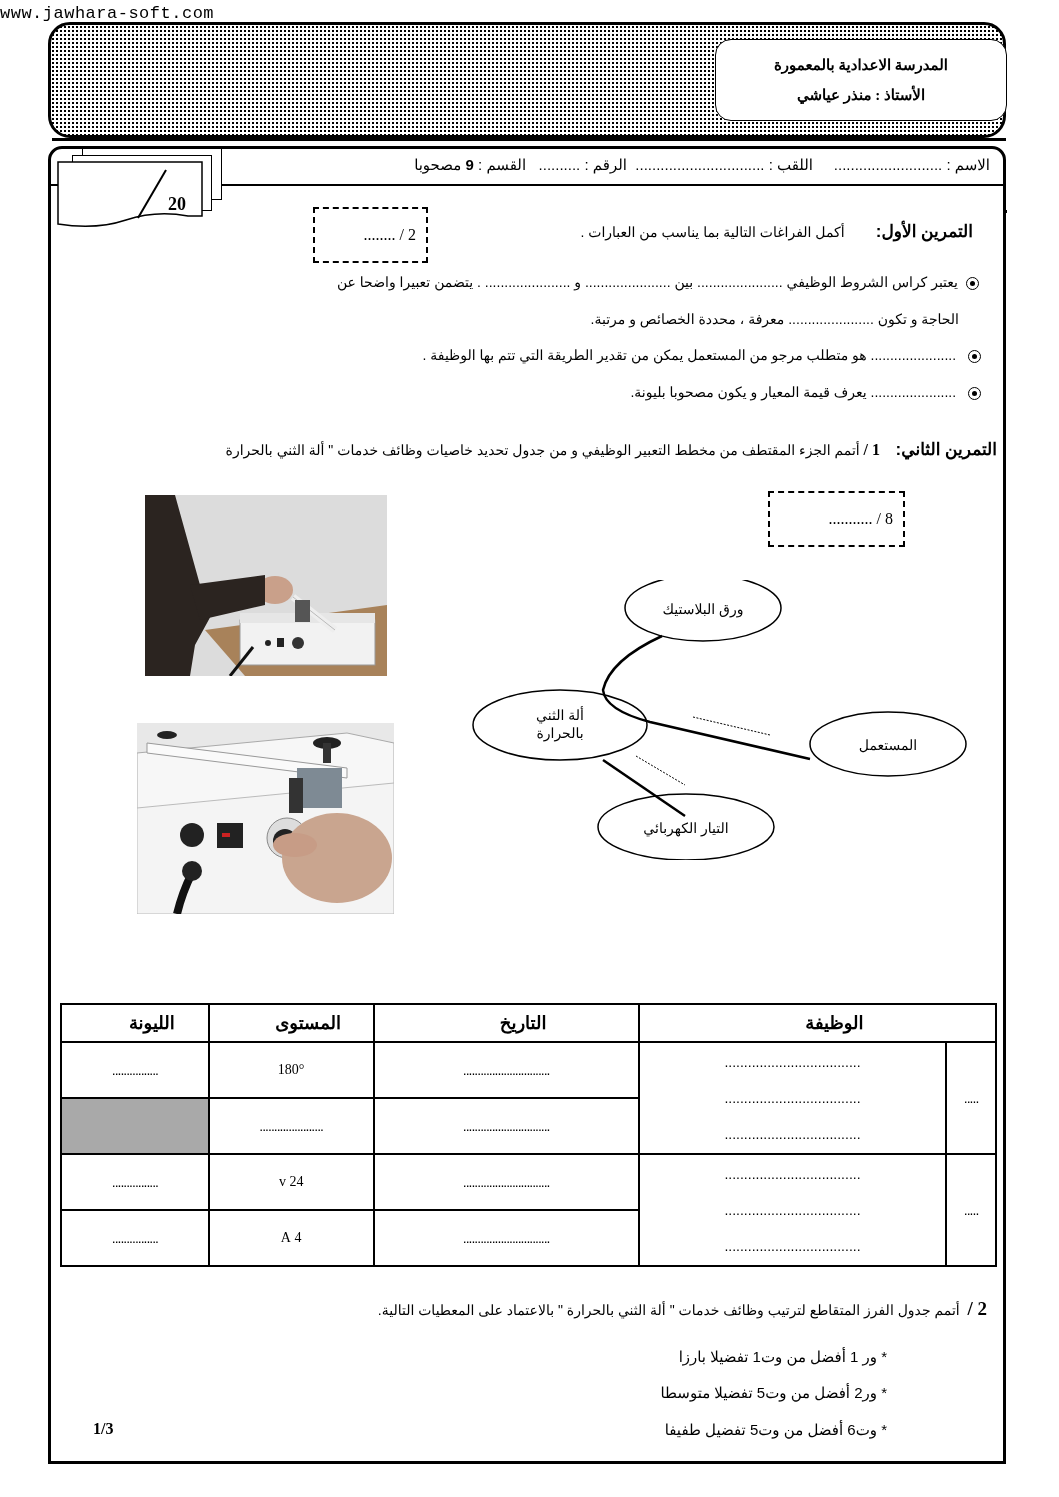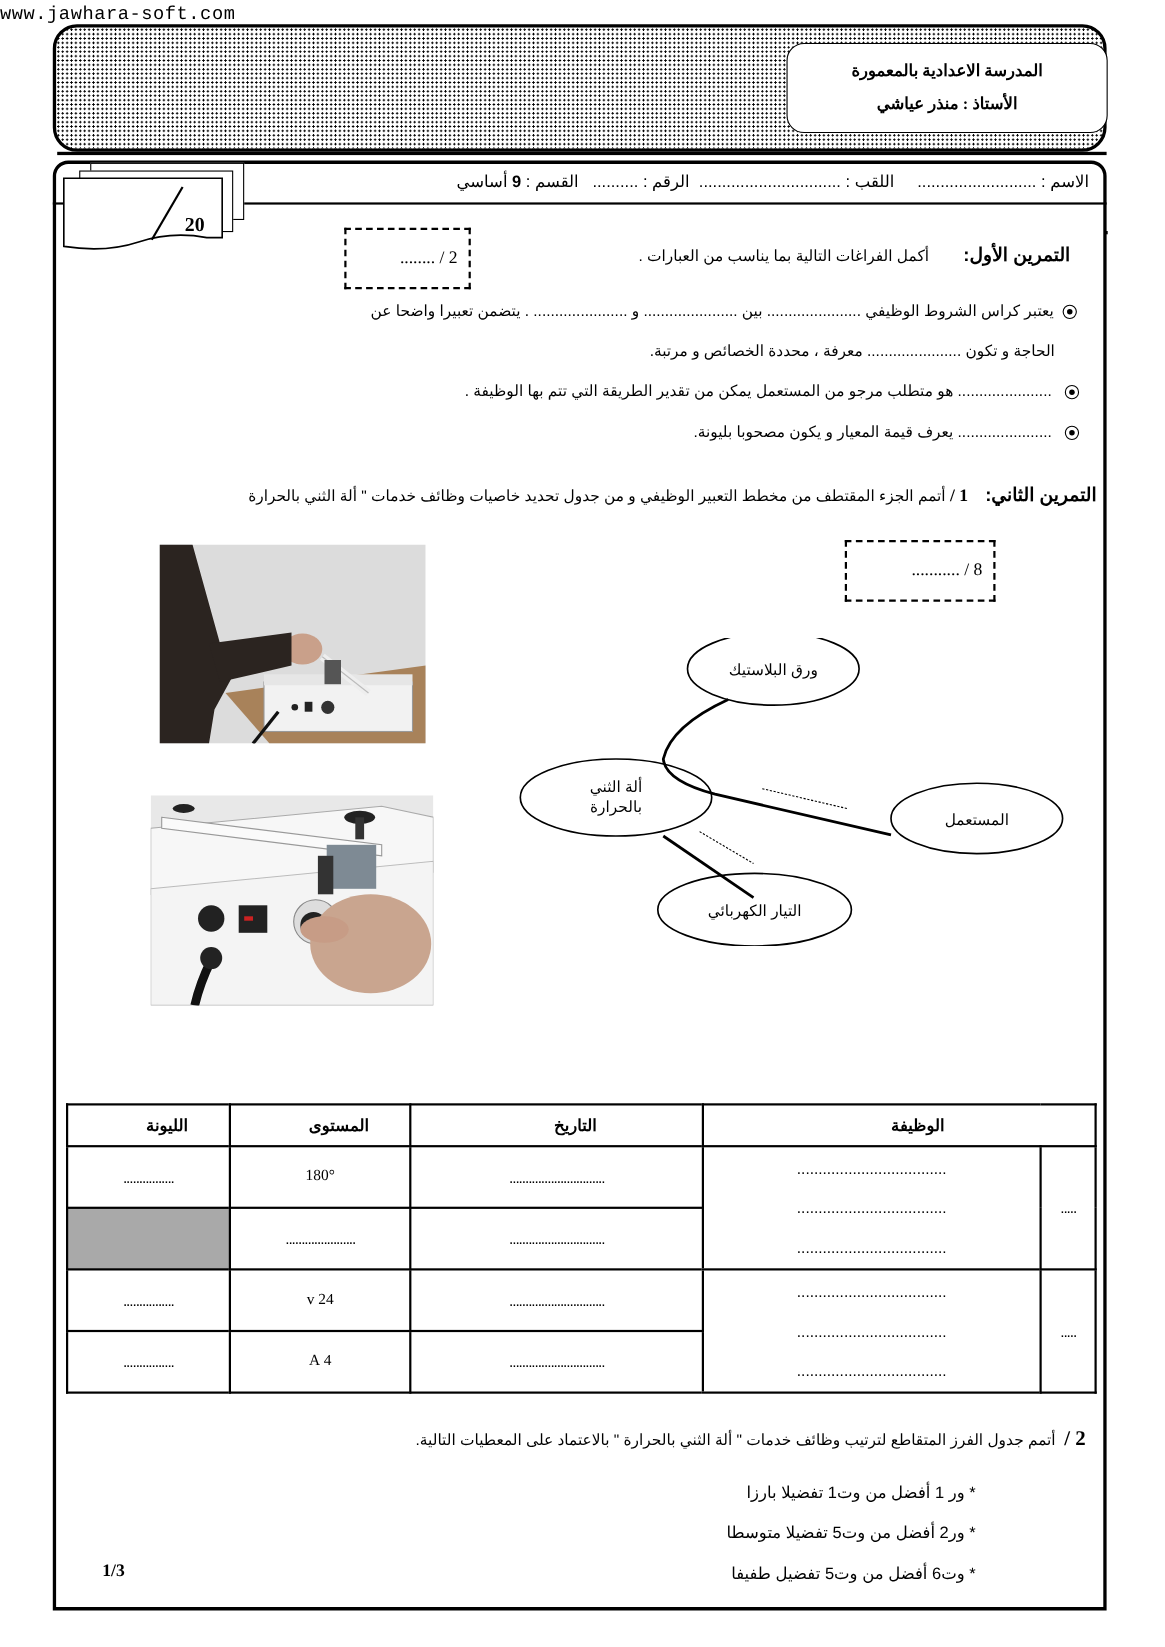--- a/index.html
+++ b/index.html
@@ -31,21 +31,21 @@
   
   .rtl { direction:rtl; text-align:right; font-family:"Liberation Sans", sans-serif; font-size:14px; white-space:nowrap; }
   .ex-title { font-weight:bold; font-size:17px; }
   .dashed-box { border:2px dashed #000; box-sizing:border-box; font-family:"Liberation Serif", serif; font-size:16px; display:flex; align-items:center; justify-content:flex-end; padding-right:10px; }
   .bullet { display:inline-block; width:11px; height:11px; border:1.3px solid #000; border-radius:50%; position:relative; vertical-align:middle; margin-left:8px; }
   .bullet::after { content:""; position:absolute; left:3px; top:3px; width:5px; height:5px; background:#000; border-radius:50%; }
   .photo { overflow:hidden; }
   
   table.ft { position:absolute; left:60px; top:1003px; width:937px; border-collapse:collapse; direction:rtl; font-family:"Liberation Sans", sans-serif; }
   table.ft td, table.ft th { border:2px solid #000; text-align:center; font-size:14px; padding:0; }
-  table.ft th { height:36px; font-weight:bold; font-size:15px;padding-left:34px; }
+  table.ft th { height:36px; font-weight:bold; font-size:18px;padding-left:34px; }
   table.ft td.dots { letter-spacing:-1px; }
   .val { font-family:"Liberation Serif", serif; font-size:18px; }
   .grey { background:#a9a9a9; }
   .func-lines div { height:36px; line-height:36px; }
   .page-no { left:93px; top:1420px; font-family:"Liberation Serif", serif; font-size:16px; font-weight:bold; }
   .margin-mark { left:1004px; top:210px; width:3px; height:3px; background:#000; }
 </style>
 </head>
 <body>
 
@@ -60,21 +60,21 @@
 <div class="abs header-shadow"></div>
 
 <div class="abs main-frame"></div>
 <div class="abs id-bar">
   <div class="abs id-text">
     <span>الاسم : ..........................</span>&nbsp;&nbsp;&nbsp;&nbsp;
     <span>اللقب : ...............................</span>&nbsp;
     <span>الرقم : ..........</span>&nbsp;&nbsp;
     <span>القسم :</span>
     <b>9</b>
-    <span>أساسي</span>
+    <span>مصحوبا</span>
   </div>
 </div>
 
 <div class="abs sheet sheet1"></div>
 <div class="abs sheet sheet2"></div>
 <svg class="abs score-svg" width="150" height="72">
   <path d="M2,2 L146,2 L146,56 L132,56 Q100,50 70,60 Q40,70 2,64 Z" fill="#fff" stroke="#000" stroke-width="1.5"></path>
   <line x1="110" y1="10" x2="82" y2="58" stroke="#000" stroke-width="2"></line>
 </svg>
 <div class="abs" style="left:168px;top:194px;font-weight:bold;font-size:18px;">20</div>

